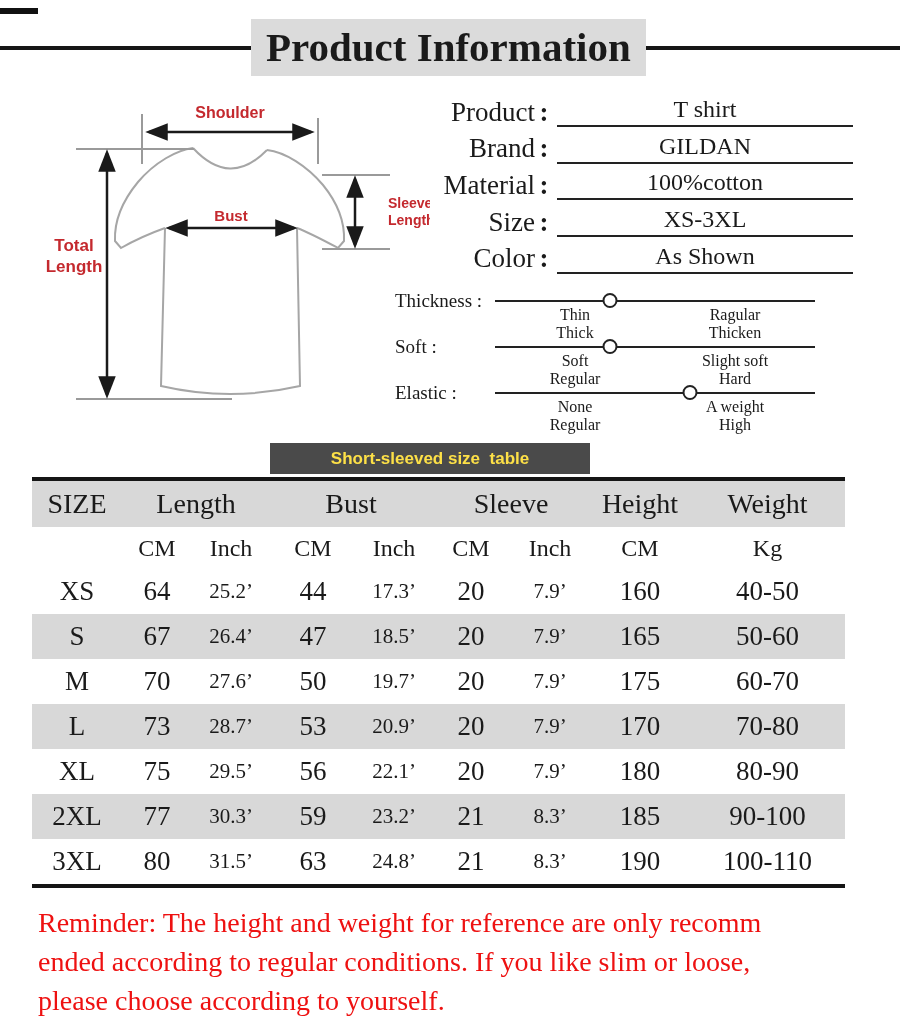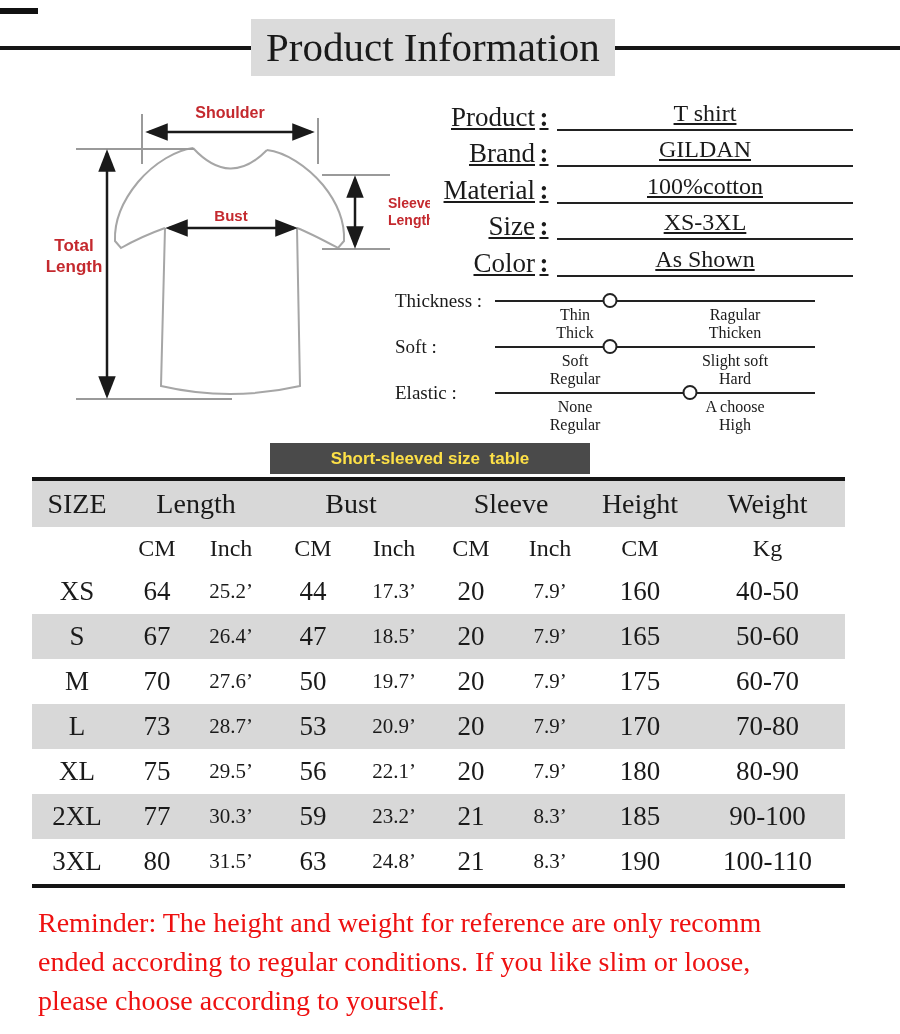--- a/index.html
+++ b/index.html
@@ -6,28 +6,28 @@
   body{
     width:900px;height:1034px;position:relative;background:#ffffff;
     font-family:"Liberation Serif", serif;color:#1a1a1a;overflow:hidden;
   }
   
   .artifact{position:absolute;left:0;top:8px;width:38px;height:6px;background:#111;}
   .title-row{position:absolute;top:19px;left:0;width:900px;display:flex;align-items:center;}
   .title-line{height:4px;background:#161616;}
   .title-line.l{width:251px;}
   .title-line.r{flex:1;}
-  .title-box{background:#dbdbdb;padding:0 15px;font-size:41px;line-height:57px;white-space:nowrap;}
+  .title-box{background:#dbdbdb;padding:0 15px;font-size:41px;line-height:57px;white-space:nowrap;font-weight:bold;}
   
   .diagram{position:absolute;left:30px;top:88px;width:400px;height:348px;}
   .diagram svg{display:block;}
   .dlabel{font-family:"Liberation Sans", sans-serif;font-weight:bold;fill:#c4292e;}
   
   .fields{position:absolute;left:395px;top:94px;width:458px;}
-  .f-row{height:36.6px;display:flex;align-items:flex-end;text-decoration:underline;}
+  .f-row{height:36.6px;display:flex;align-items:center;}
   .f-label{width:140px;text-align:right;font-size:27px;line-height:1;}
   .f-colon{width:18px;text-align:center;font-size:27px;line-height:1;font-weight:bold;}
   .f-value{flex:1;margin-left:4px;text-align:center;font-size:24px;line-height:1;
            border-bottom:2px solid #222;padding-bottom:4px;}
   
   .sliders{position:absolute;left:395px;top:288px;width:455px;}
   .s-row{position:relative;height:46px;}
   .s-label{position:absolute;left:0;top:2px;font-size:19px;}
   .s-track{position:absolute;left:100px;top:12px;width:320px;}
   .s-line{height:2px;background:#222;}
@@ -163,21 +163,21 @@
         </div>
       </div>
     </div>
     <div class="s-row">
       <span class="s-label">Elastic :</span>
       <div class="s-track">
         <div class="s-line"></div>
         <div class="s-knob" style="left: 61%;"></div>
         <div class="s-opts">
           <span class="s-opt">None</span>
-          <span class="s-opt">A choose</span>
+          <span class="s-opt">A weight</span>
           <span class="s-opt">Regular</span>
           <span class="s-opt">High</span>
         </div>
       </div>
     </div>
   </div>
 
 <div class="badge">Short-sleeved size  table</div>
 
 <div class="size-table">

